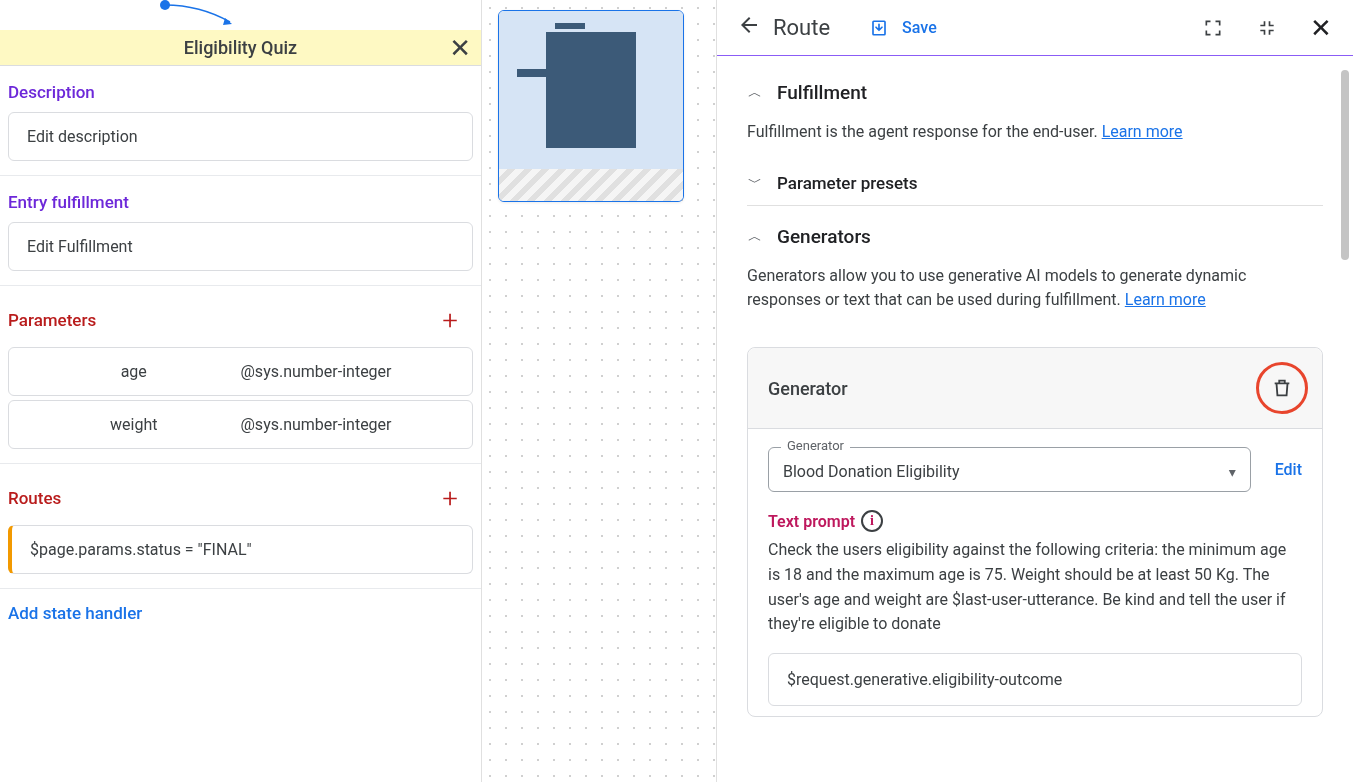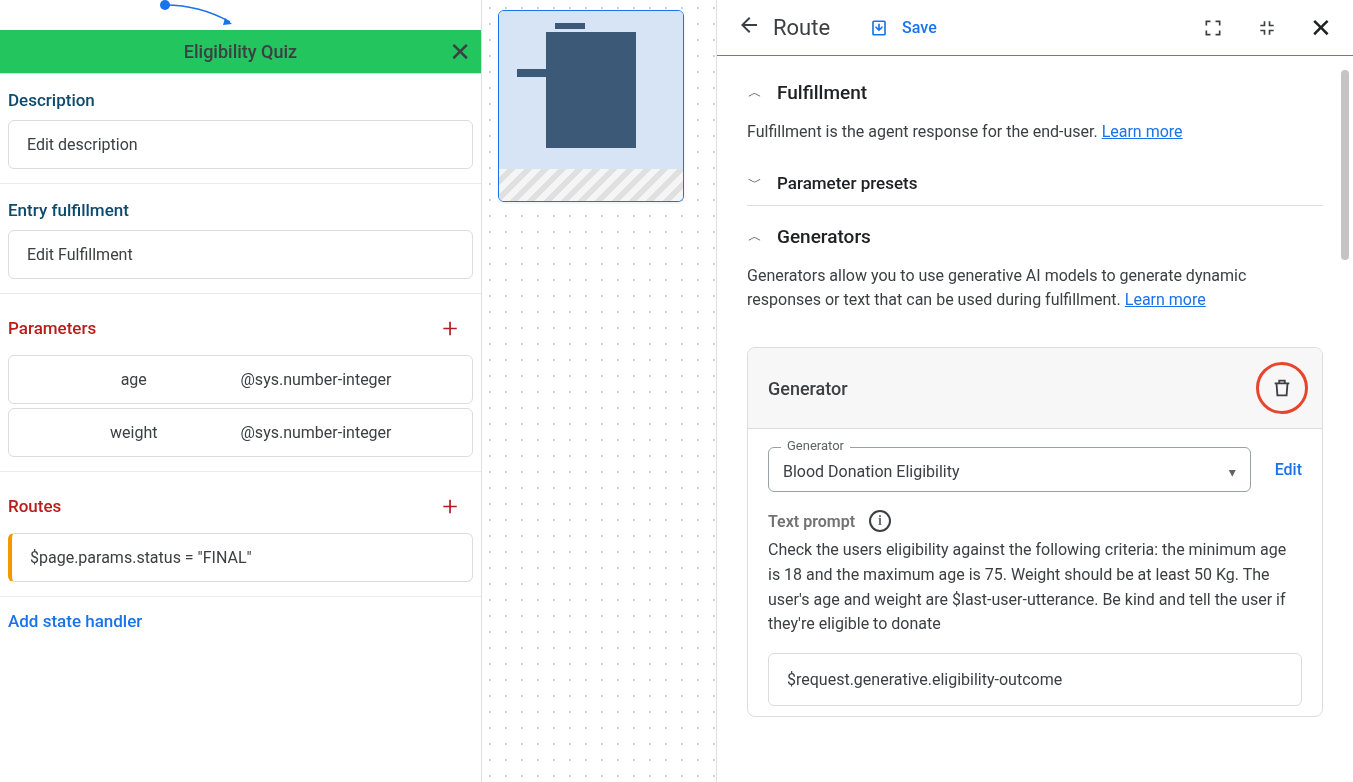--- a/index.html
+++ b/index.html
@@ -42,44 +42,44 @@
   .graph-hint {
     height: 30px;
     position: relative;
   }
   .graph-hint .blue-dot {
     position: absolute; left: 160px; top: 0;
     width: 10px; height: 10px; border-radius: 50%;
     background: #1a73e8;
   }
   .page-header {
-    background: #22c55e;
+    background: #fef9c3;
     border-bottom: 1px solid #dadce0;
-    height: 44px;
+    height: 36px;
     display: flex;
     align-items: center;
     justify-content: center;
     position: relative;
     font-size: 18px;
     font-weight: 500;
     color: #3c4043;
   }
   .page-header .close {
     position: absolute; right: 10px;
     font-size: 26px;
     cursor: pointer;
   }
   .section {
     padding: 8px 8px 10px 8px;
     border-bottom: 1px solid #e8eaed;
   }
   .section-title {
     font-size: 17px;
     font-weight: 500;
-    color: #0c4a6e;
+    color: #6d28d9;
     padding: 8px 0 10px 0;
     display: flex;
     justify-content: space-between;
     align-items: center;
   }
   .section-title.link { color: #b91c1c; }
   .card {
     border: 1px solid #dadce0;
     border-radius: 6px;
     background: #fff;
@@ -230,22 +230,22 @@
   }
   .md-select .float-label {
     position: absolute; top: -10px; left: 12px;
     background: #fff; padding: 0 6px;
     font-size: 13px; color: #5f6368;
   }
   .md-select .value { font-size: 16px; color: #3c4043; }
   .md-select .dd { color: #5f6368; }
   .edit-link { color: #1a73e8; font-weight: 500; font-size: 16px; cursor: pointer;}
   .form-label {
-    font-size: 16px; font-weight: 600; color: #737373;
-    display: flex; align-items: center; gap: 14px;
+    font-size: 16px; font-weight: 600; color: #be185d;
+    display: flex; align-items: center; gap: 6px;
     margin: 6px 0 6px 0;
   }
   .info-icon {
     width: 22px; height: 22px; border: 2px solid #3c4043; border-radius: 50%;
     display: flex; align-items: center; justify-content: center;
     font-family: Georgia, serif; font-weight: bold; font-size: 14px;
   }
   .prompt-text {
     font-size: 16px; color: #3c4043; line-height: 1.55;
     padding-bottom: 16px;

